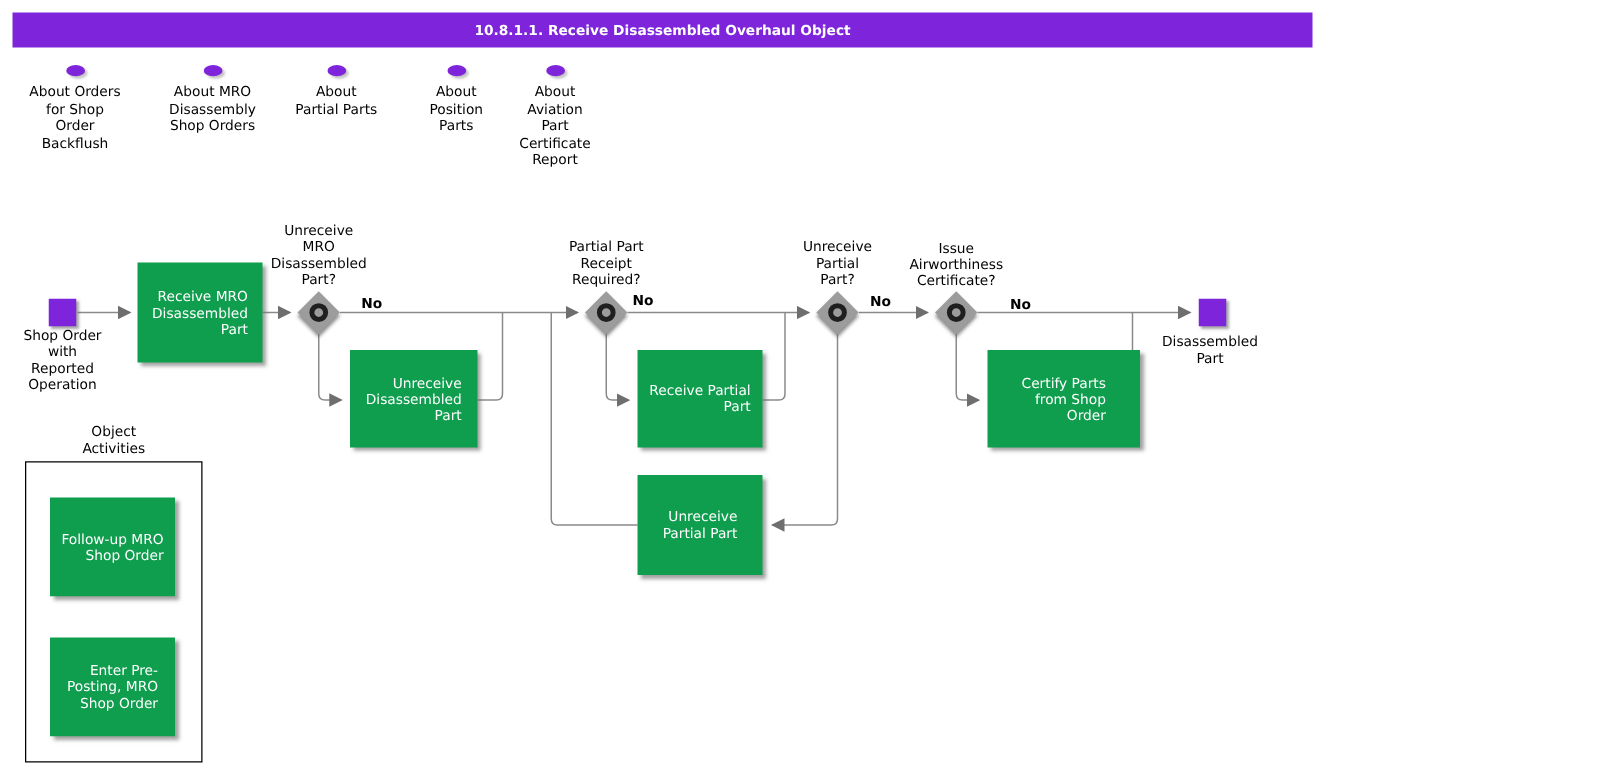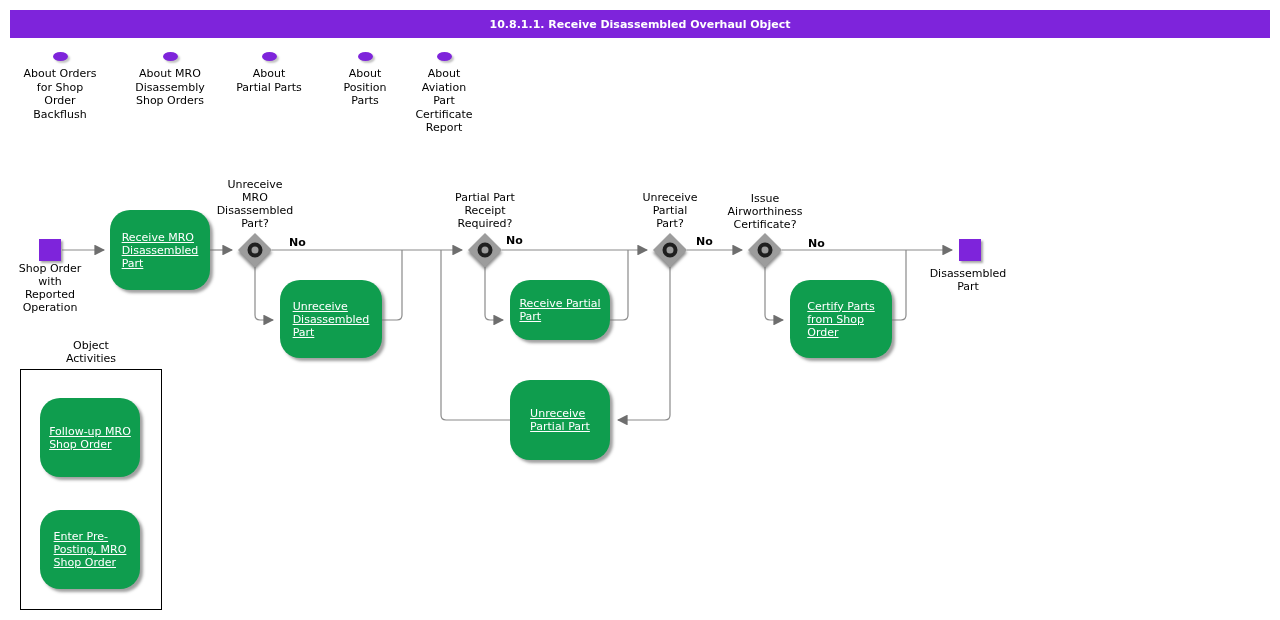--- a/index.html
+++ b/index.html
@@ -9,30 +9,30 @@
     --diamond:#9c9c9c;
   }
   *{box-sizing:border-box;}
   html,body{margin:0;padding:0;}
   body{
     width:1280px;height:620px;background:#ffffff;
     font-family:"DejaVu Sans","Liberation Sans",sans-serif;
     font-size:11px;color:#000;position:relative;overflow:hidden;
   }
   .titlebar{
-    position:absolute;left:10px;top:10px;width:1260px;height:28px;
+    position:absolute;left:10px;top:10px;width:1040px;height:28px;
     background:var(--purple);color:#fff;font-weight:bold;
     display:flex;align-items:center;justify-content:center;
   }
   svg.connectors{position:absolute;left:0;top:0;}
   .task{
-    position:absolute;background:var(--green);color:#fff;border-radius:20px;
-    display:flex;align-items:center;justify-content:center;text-align:left;
+    position:absolute;background:var(--green);color:#fff;border-radius:0;
+    display:flex;align-items:center;justify-content:center;text-align:right;
     white-space:pre-line;line-height:13px;
-    box-shadow:3px 3px 3px rgba(110,110,110,0.65);cursor:pointer;text-decoration:underline;
+    box-shadow:3px 3px 3px rgba(110,110,110,0.65);cursor:pointer;
   }
   .square{
     position:absolute;width:22px;height:22px;background:var(--purple);
     box-shadow:2px 2px 2px rgba(110,110,110,0.6);cursor:pointer;
   }
   .diamond{
     position:absolute;width:24px;height:24px;background:var(--diamond);
     transform:rotate(45deg);
     box-shadow:2px 2px 3px rgba(110,110,110,0.8);cursor:pointer;
   }
@@ -136,29 +136,29 @@
 <div class="task" style="left:110px;top:210px;width:100px;height:80px">
   <span>Receive MRO
 Disassembled
 Part</span>
 </div>
 <div class="task" style="left:280px;top:280px;width:102px;height:78px">
   <span>Unreceive
 Disassembled
 Part</span>
 </div>
-<div class="task" style="left:510px;top:280px;width:100px;height:60px">
+<div class="task" style="left:510px;top:280px;width:100px;height:78px">
   <span>Receive Partial
 Part</span>
 </div>
 <div class="task" style="left:510px;top:380px;width:100px;height:80px">
   <span>Unreceive
 Partial Part</span>
 </div>
-<div class="task" style="left:790px;top:280px;width:102px;height:78px">
+<div class="task" style="left:790px;top:280px;width:122px;height:78px">
   <span>Certify Parts
 from Shop
 Order</span>
 </div>
 
 <div class="diamond" style="left:243px;top:238px">
   <span class="ring"></span>
 </div>
 <div class="lbl" style="left:210px;top:178px;width:90px">Unreceive
 MRO

